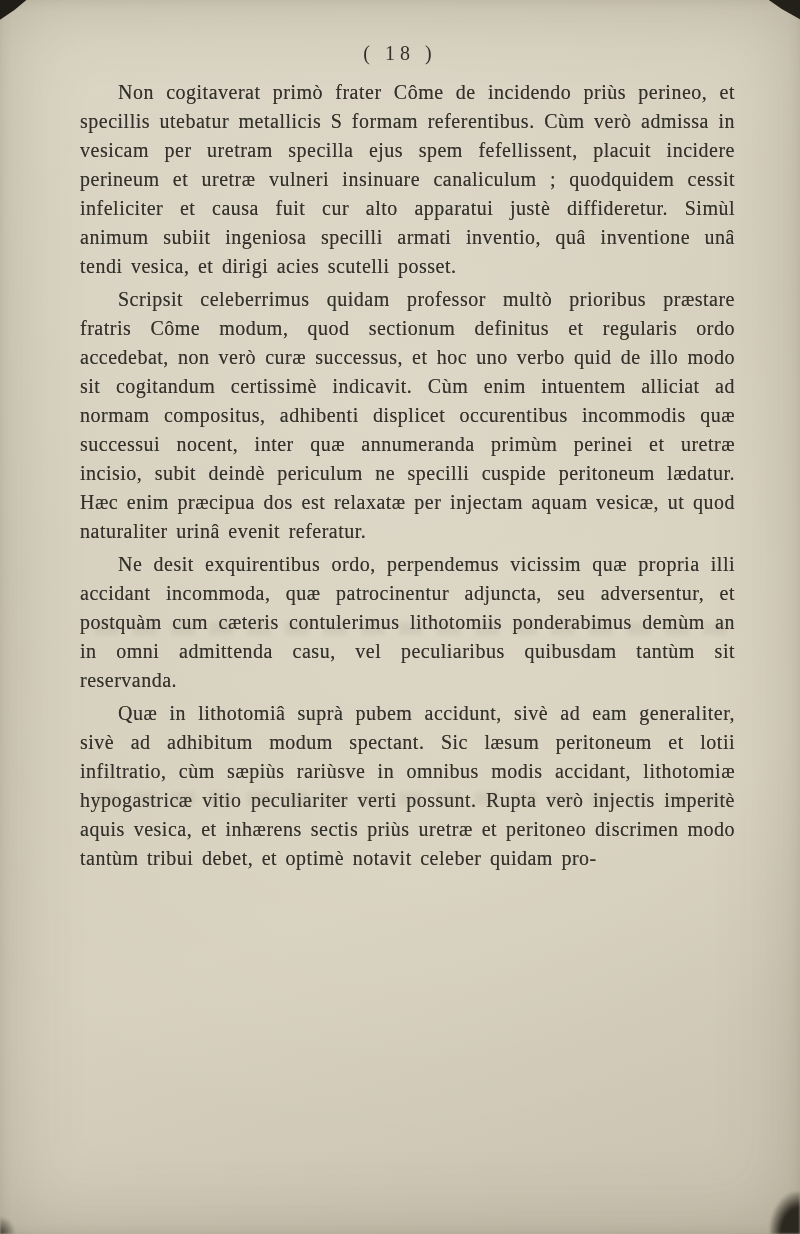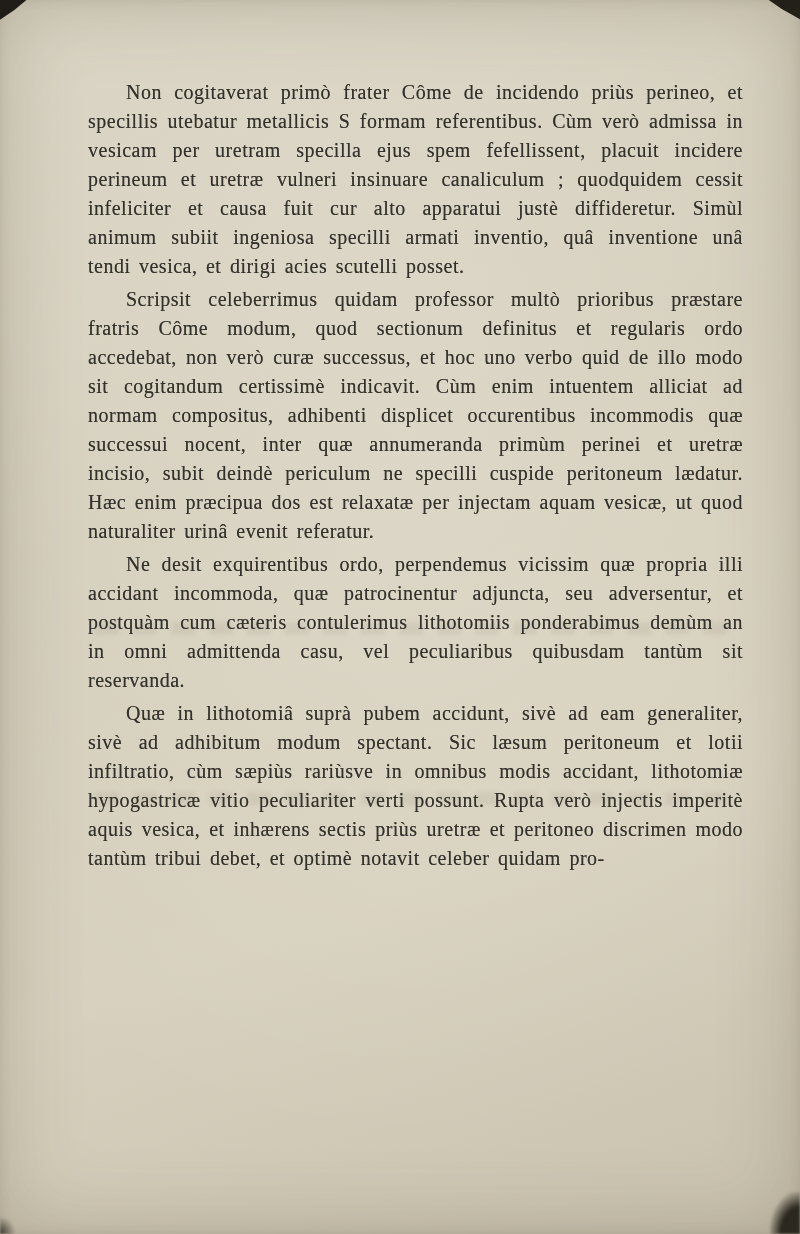--- a/index.html
+++ b/index.html
@@ -30,21 +30,21 @@
     left: 0;
     width: 100%;
     text-align: center;
     font-size: 20px;
     letter-spacing: 5px;
     color: var(--ink, #33312b);
   }
   .text-block {
     position: absolute;
     top: 78px;
-    left: 88px;
+    left: 80px;
     width: 655px;
     color: var(--ink, #33312b);
     font-size: 20px;
     line-height: 29px;
     text-align: justify;
     letter-spacing: 0.5px;
     word-spacing: 3px;
   }
   .para {
     margin: 0;
@@ -100,20 +100,21 @@
 <body>
 
 <div class="paper">
   <div class="artifact corner-tl"></div>
   <div class="artifact corner-tr"></div>
   <div class="artifact corner-br"></div>
   <div class="artifact corner-bl"></div>
   <div class="artifact bleed-1"></div>
   <div class="artifact bleed-2"></div>
 
+  <div class="page-number">( 18 )</div>
 
   <div class="text-block">
     <p class="para">Non cogitaverat primò frater Côme de incidendo priùs perineo, et specillis utebatur metallicis S formam referentibus. Cùm verò admissa in vesicam per uretram specilla ejus spem fefellissent, placuit incidere perineum et uretræ vulneri insinuare canaliculum ; quodquidem cessit infeliciter et causa fuit cur alto apparatui justè diffideretur. Simùl animum subiit ingeniosa specilli armati inventio, quâ inventione unâ tendi vesica, et dirigi acies scutelli posset.</p>
     <p class="para">Scripsit celeberrimus quidam professor multò prioribus præstare fratris Côme modum, quod sectionum definitus et regularis ordo accedebat, non verò curæ successus, et hoc uno verbo quid de illo modo sit cogitandum certissimè indicavit. Cùm enim intuentem alliciat ad normam compositus, adhibenti displicet occurentibus incommodis quæ successui nocent, inter quæ annumeranda primùm perinei et uretræ incisio, subit deindè periculum ne specilli cuspide peritoneum lædatur. Hæc enim præcipua dos est relaxatæ per injectam aquam vesicæ, ut quod naturaliter urinâ evenit referatur.</p>
     <p class="para">Ne desit exquirentibus ordo, perpendemus vicissim quæ propria illi accidant incommoda, quæ patrocinentur adjuncta, seu adversentur, et postquàm cum cæteris contulerimus lithotomiis ponderabimus demùm an in omni admittenda casu, vel peculiaribus quibusdam tantùm sit reservanda.</p>
     <p class="para">Quæ in lithotomiâ suprà pubem accidunt, sivè ad eam generaliter, sivè ad adhibitum modum spectant. Sic læsum peritoneum et lotii infiltratio, cùm sæpiùs rariùsve in omnibus modis accidant, lithotomiæ hypogastricæ vitio peculiariter verti possunt. Rupta verò injectis imperitè aquis vesica, et inhærens sectis priùs uretræ et peritoneo discrimen modo tantùm tribui debet, et optimè notavit celeber quidam pro-</p>
   </div>
 </div>
 
 </body></html>

